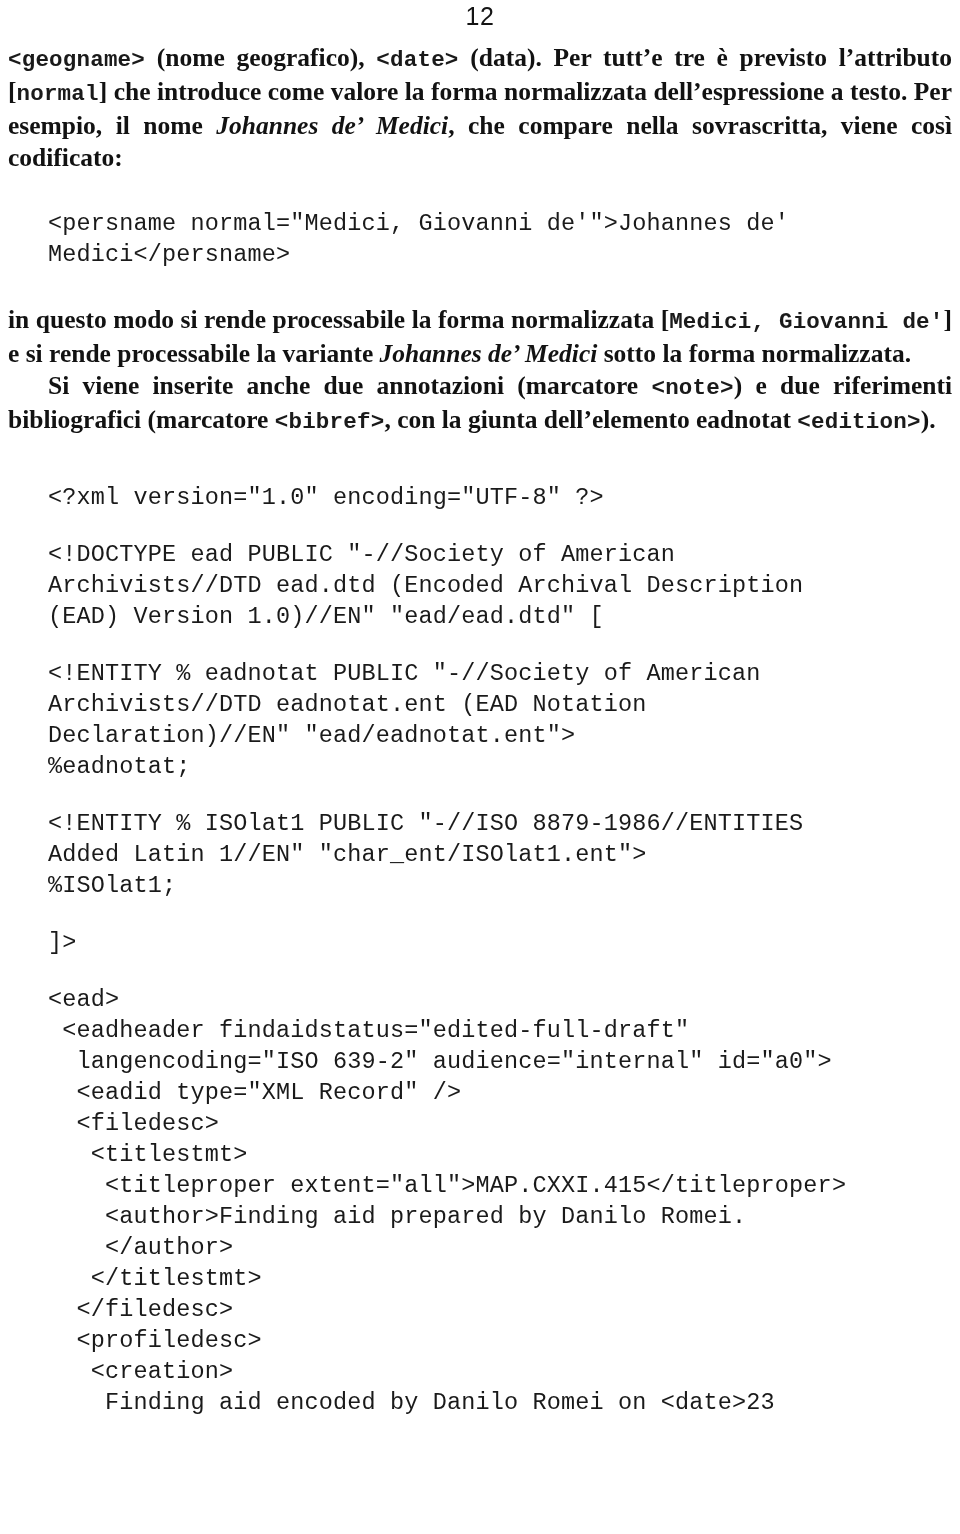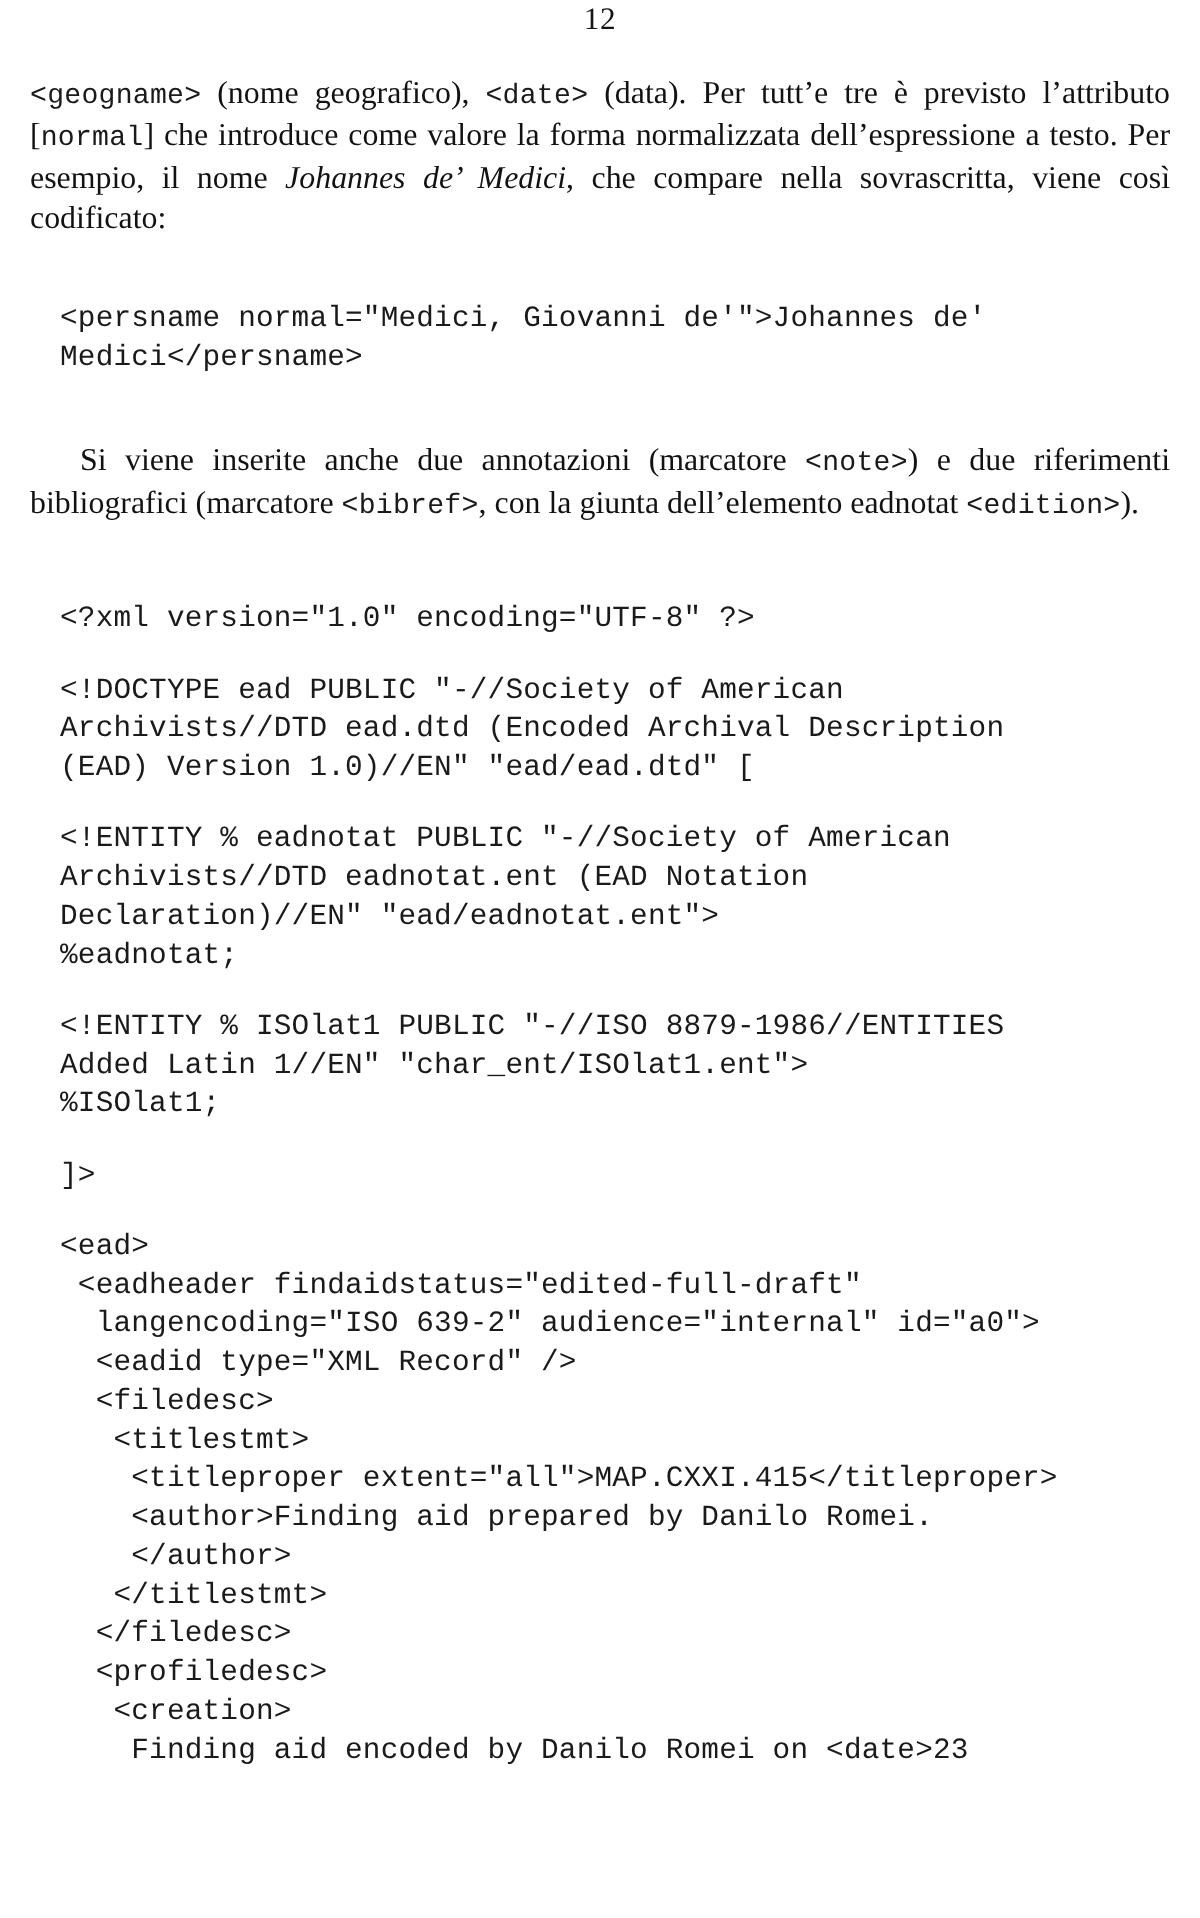--- a/index.html
+++ b/index.html
@@ -15,40 +15,41 @@
     overflow: hidden;
     box-sizing: border-box;
     padding: 0;
   }
   .folio {
     position: absolute;
     top: 2px;
     left: 0;
     width: 960px;
     text-align: center;
-    font-family: Liberation Serif, serif;
+    font-family: Liberation Sans, sans-serif;
     font-size: 25px;
     color: #141414;
     letter-spacing: 0.5px;
   }
   .content {
     position: absolute;
     top: 42px;
     left: 8px;
     width: 944px;
   }
   p.body {
-    margin: 16px;
+    margin: 0;
     font-family: "Liberation Serif", "DejaVu Serif", serif;
     font-size: 25.5px;
     line-height: 32px;
     color: #121212;
     text-align: justify;
     text-justify: inter-word;
     hyphens: manual;
+    font-weight: bold;
     -webkit-hyphens: manual;
   }
   p.body.indent {
     text-indent: 40px;
   }
   p.body.noindent {
     text-indent: 0;
   }
   .mono-inline {
     font-family: "Liberation Mono", "DejaVu Sans Mono", monospace;
@@ -84,20 +85,21 @@
 
     <p class="body noindent"><span class="mono-inline">&lt;geogname&gt;</span><span> (nome geografico), </span><span class="mono-inline">&lt;date&gt;</span><span> (data). Per tutt’e tre è previsto l’attributo [</span><span class="mono-inline">normal</span><span>] che introduce come valore la forma normalizzata dell’espressione a testo. Per esempio, il nome </span><span class="ital">Johannes de’ Medici</span><span>, che compare nella sovrascritta, viene così codificato:</span></p>
 
     <div class="gap-lg"></div>
 
     <pre class="code">&lt;persname normal="Medici, Giovanni de'"&gt;Johannes de'
 Medici&lt;/persname&gt;</pre>
 
     <div class="gap-lg"></div>
 
+    <p class="body noindent"><span>in questo modo si rende processabile la forma normalizzata [</span><span class="mono-inline">Medici, Giovanni de'</span><span>] e si rende processabile la variante </span><span class="ital">Johannes de’ Medici</span><span> sotto la forma normalizzata.</span></p>
 
     <p class="body indent"><span>Si viene inserite anche due annotazioni (marcatore </span><span class="mono-inline">&lt;note&gt;</span><span>) e due riferimenti bibliografici (marcatore </span><span class="mono-inline">&lt;bibref&gt;</span><span>, con la giunta dell’elemento eadnotat </span><span class="mono-inline">&lt;edition&gt;</span><span>).</span></p>
 
 
     <div class="gap-xl"></div>
 
     <pre class="code">&lt;?xml version="1.0" encoding="UTF-8" ?&gt;</pre>
 
     <div class="gap-md"></div>
 

